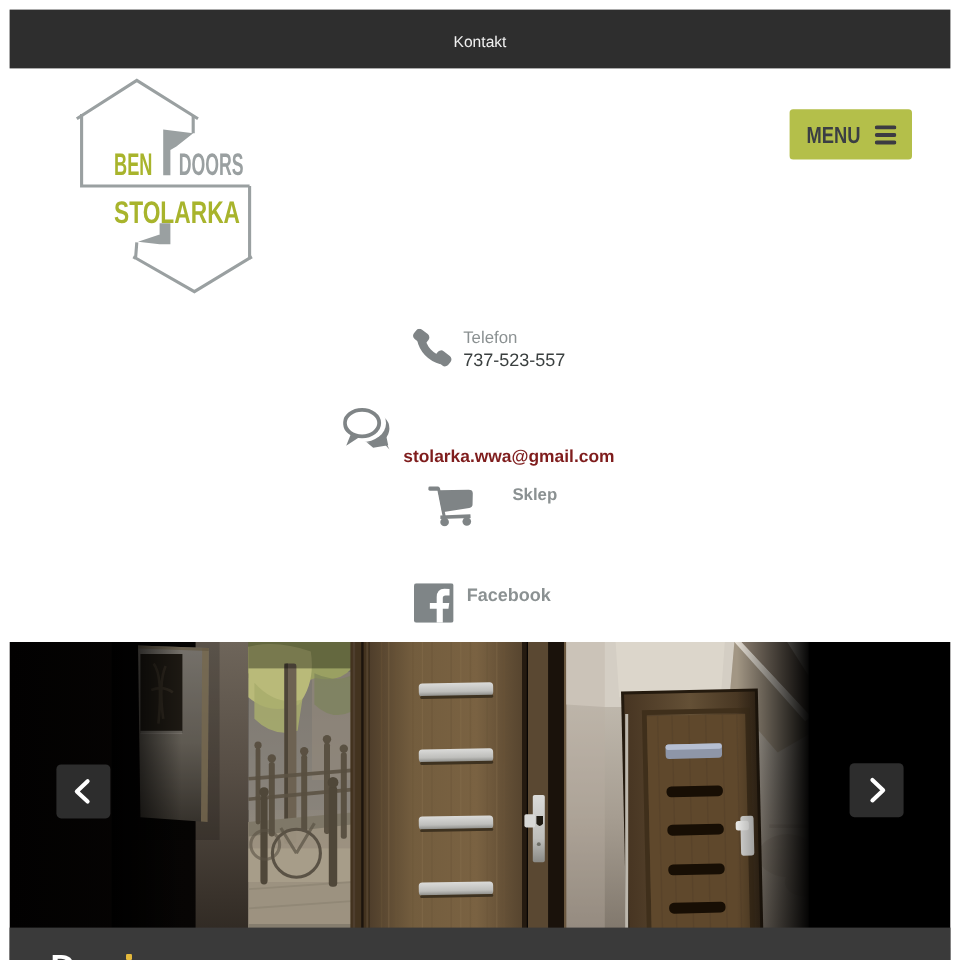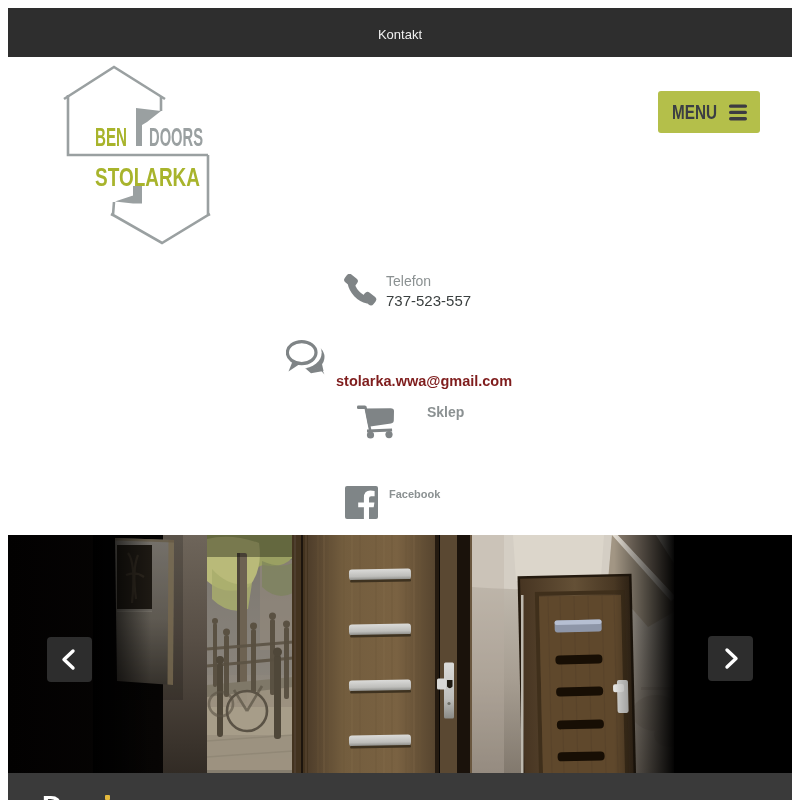--- a/index.html
+++ b/index.html
@@ -87,21 +87,21 @@
   </g>
 </svg>
 
 <div class="abs" style="left:427px;top:404px;font-size:14px;font-weight:bold;color:#8b9192;">Sklep</div>
 
 <svg class="abs" style="left:345px;top:486px;" width="33" height="33" viewBox="0 0 33 33">
   <rect x="0" y="0" width="33" height="33" rx="2" fill="#7f8587"></rect>
   <path fill="#ffffff" d="M24 33 V21.3 H28.7 L29.4 16.4 H24 V12.3 Q24 10.2 26.2 10.2 H29.6 V4.9 Q27.6 4.6 25.4 4.6 Q18.9 4.6 18.9 11.8 V16.4 H13.2 V21.3 H18.9 V33 Z"></path>
 </svg>
 
-<div class="abs" style="left:389px;top:488px;font-size:11px;font-weight:bold;color:#8b9192;">Facebook</div>
+<div class="abs" style="left:389px;top:488px;font-size:15px;font-weight:bold;color:#8b9192;">Facebook</div>
 
 <svg class="abs" style="left:8px;top:535px;" width="784" height="265" viewBox="0 0 784 265">
   <defs>
     <linearGradient id="wallL" x1="0" y1="0" x2="1" y2="0">
       <stop offset="0" stop-color="#020101"></stop>
       <stop offset="0.5" stop-color="#070504"></stop>
       <stop offset="0.8" stop-color="#120d0a"></stop>
       <stop offset="1" stop-color="#241d17"></stop>
     </linearGradient>
     <linearGradient id="street" x1="0" y1="0" x2="0" y2="1">

